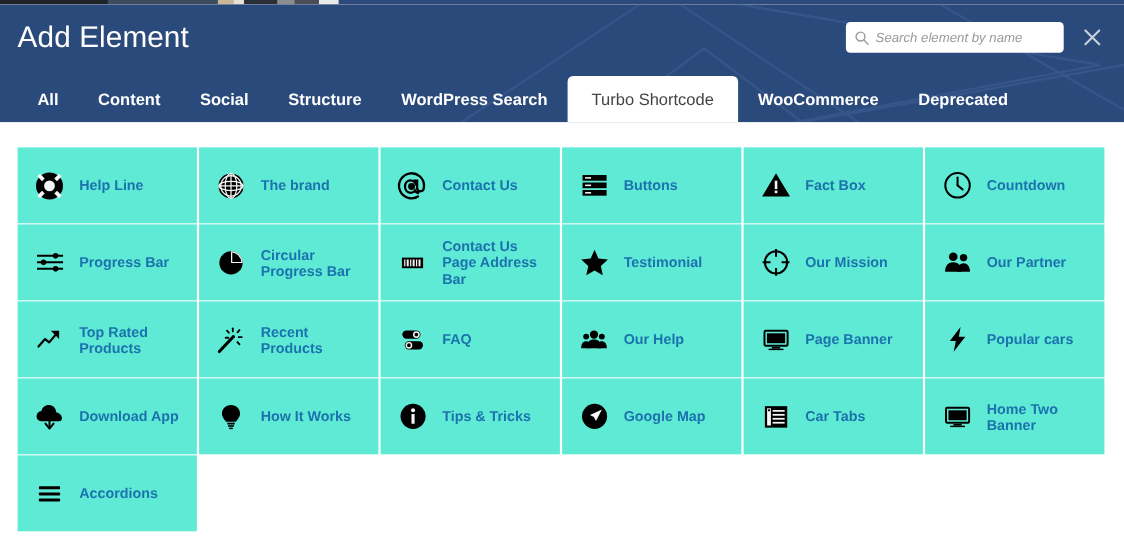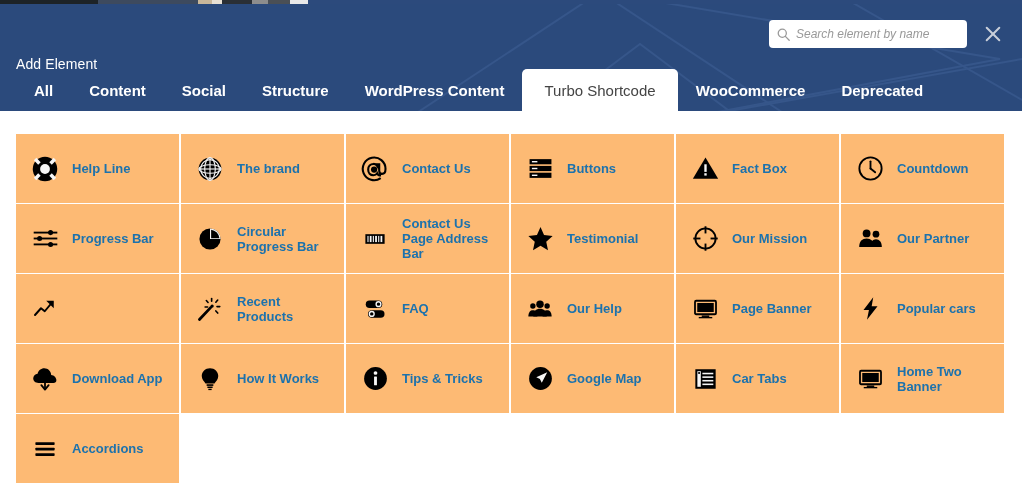--- a/index.html
+++ b/index.html
@@ -42,25 +42,24 @@
     overflow: hidden;
   }
   #header-watermark {
     position: absolute; inset: 0;
     pointer-events: none;
   }
 
   #page-title {
     position: absolute; left: 16px; top: 16px;
     color: #ffffff;
-    font-size: 14px;
+    font-size: 27px;
     font-weight: 400;
     letter-spacing: 0.1px;
     line-height: 28px;
-    margin-top: 30px;
   }
 
   
   #search-box {
     position: absolute; right: 55px; top: 16px;
     width: 198px; height: 28px;
     background: #ffffff;
     border-radius: 4px;
     display: flex; align-items: center;
     padding: 0 8px;
@@ -111,21 +110,21 @@
   
   #element-grid {
     position: absolute; left: 16px; top: 130px;
     width: 990px;
     display: flex; flex-wrap: wrap;
   }
   .element-cell {
     width: 163px;
     height: 69px;
     margin: 0 2px 1px 0;
-    background: #fdba74;
+    background: #5eead4;
     display: flex;
     align-items: center;
     padding-left: 12px;
     cursor: pointer;
   }
   .element-cell .icon {
     flex: none;
     width: 34px; height: 34px;
     display: flex; align-items: center; justify-content: center;
     margin-right: 10px;
@@ -192,21 +191,21 @@
         <div class="tab">
           <span>Content</span>
         </div>
         <div class="tab">
           <span>Social</span>
         </div>
         <div class="tab">
           <span>Structure</span>
         </div>
         <div class="tab">
-          <span>WordPress Content</span>
+          <span>WordPress Search</span>
         </div>
         <div class="tab active">
           <span>Turbo Shortcode</span>
         </div>
         <div class="tab">
           <span>WooCommerce</span>
         </div>
         <div class="tab">
           <span>Deprecated</span>
         </div>
@@ -355,20 +354,21 @@
         </span>
         <span class="label">Our Partner</span>
       </div>
       <div class="element-cell">
         <span class="icon">
           <svg viewBox="0 0 32 32" width="27" height="24">
             <polyline points="2,24 10,15 15,19 25,7" fill="none" stroke="currentColor" stroke-width="2.6" stroke-linejoin="round" stroke-linecap="round"></polyline>
             <polygon points="27,5 27,15 17,5" fill="currentColor"></polygon>
           </svg>
         </span>
+        <span class="label">Top Rated Products</span>
       </div>
       <div class="element-cell">
         <span class="icon">
           <svg viewBox="0 0 32 32" width="26" height="26">
             <line x1="3" y1="29" x2="17" y2="14" stroke="currentColor" stroke-width="3.4" stroke-linecap="round"></line>
             <circle cx="18.6" cy="12.4" r="2" fill="currentColor"></circle>
             <g stroke="currentColor" stroke-width="2" stroke-linecap="round">
               <line x1="18" y1="3" x2="18" y2="6.5"></line>
               <line x1="25.5" y1="5" x2="23.2" y2="7.6"></line>
               <line x1="28" y1="13" x2="24.6" y2="13"></line>

